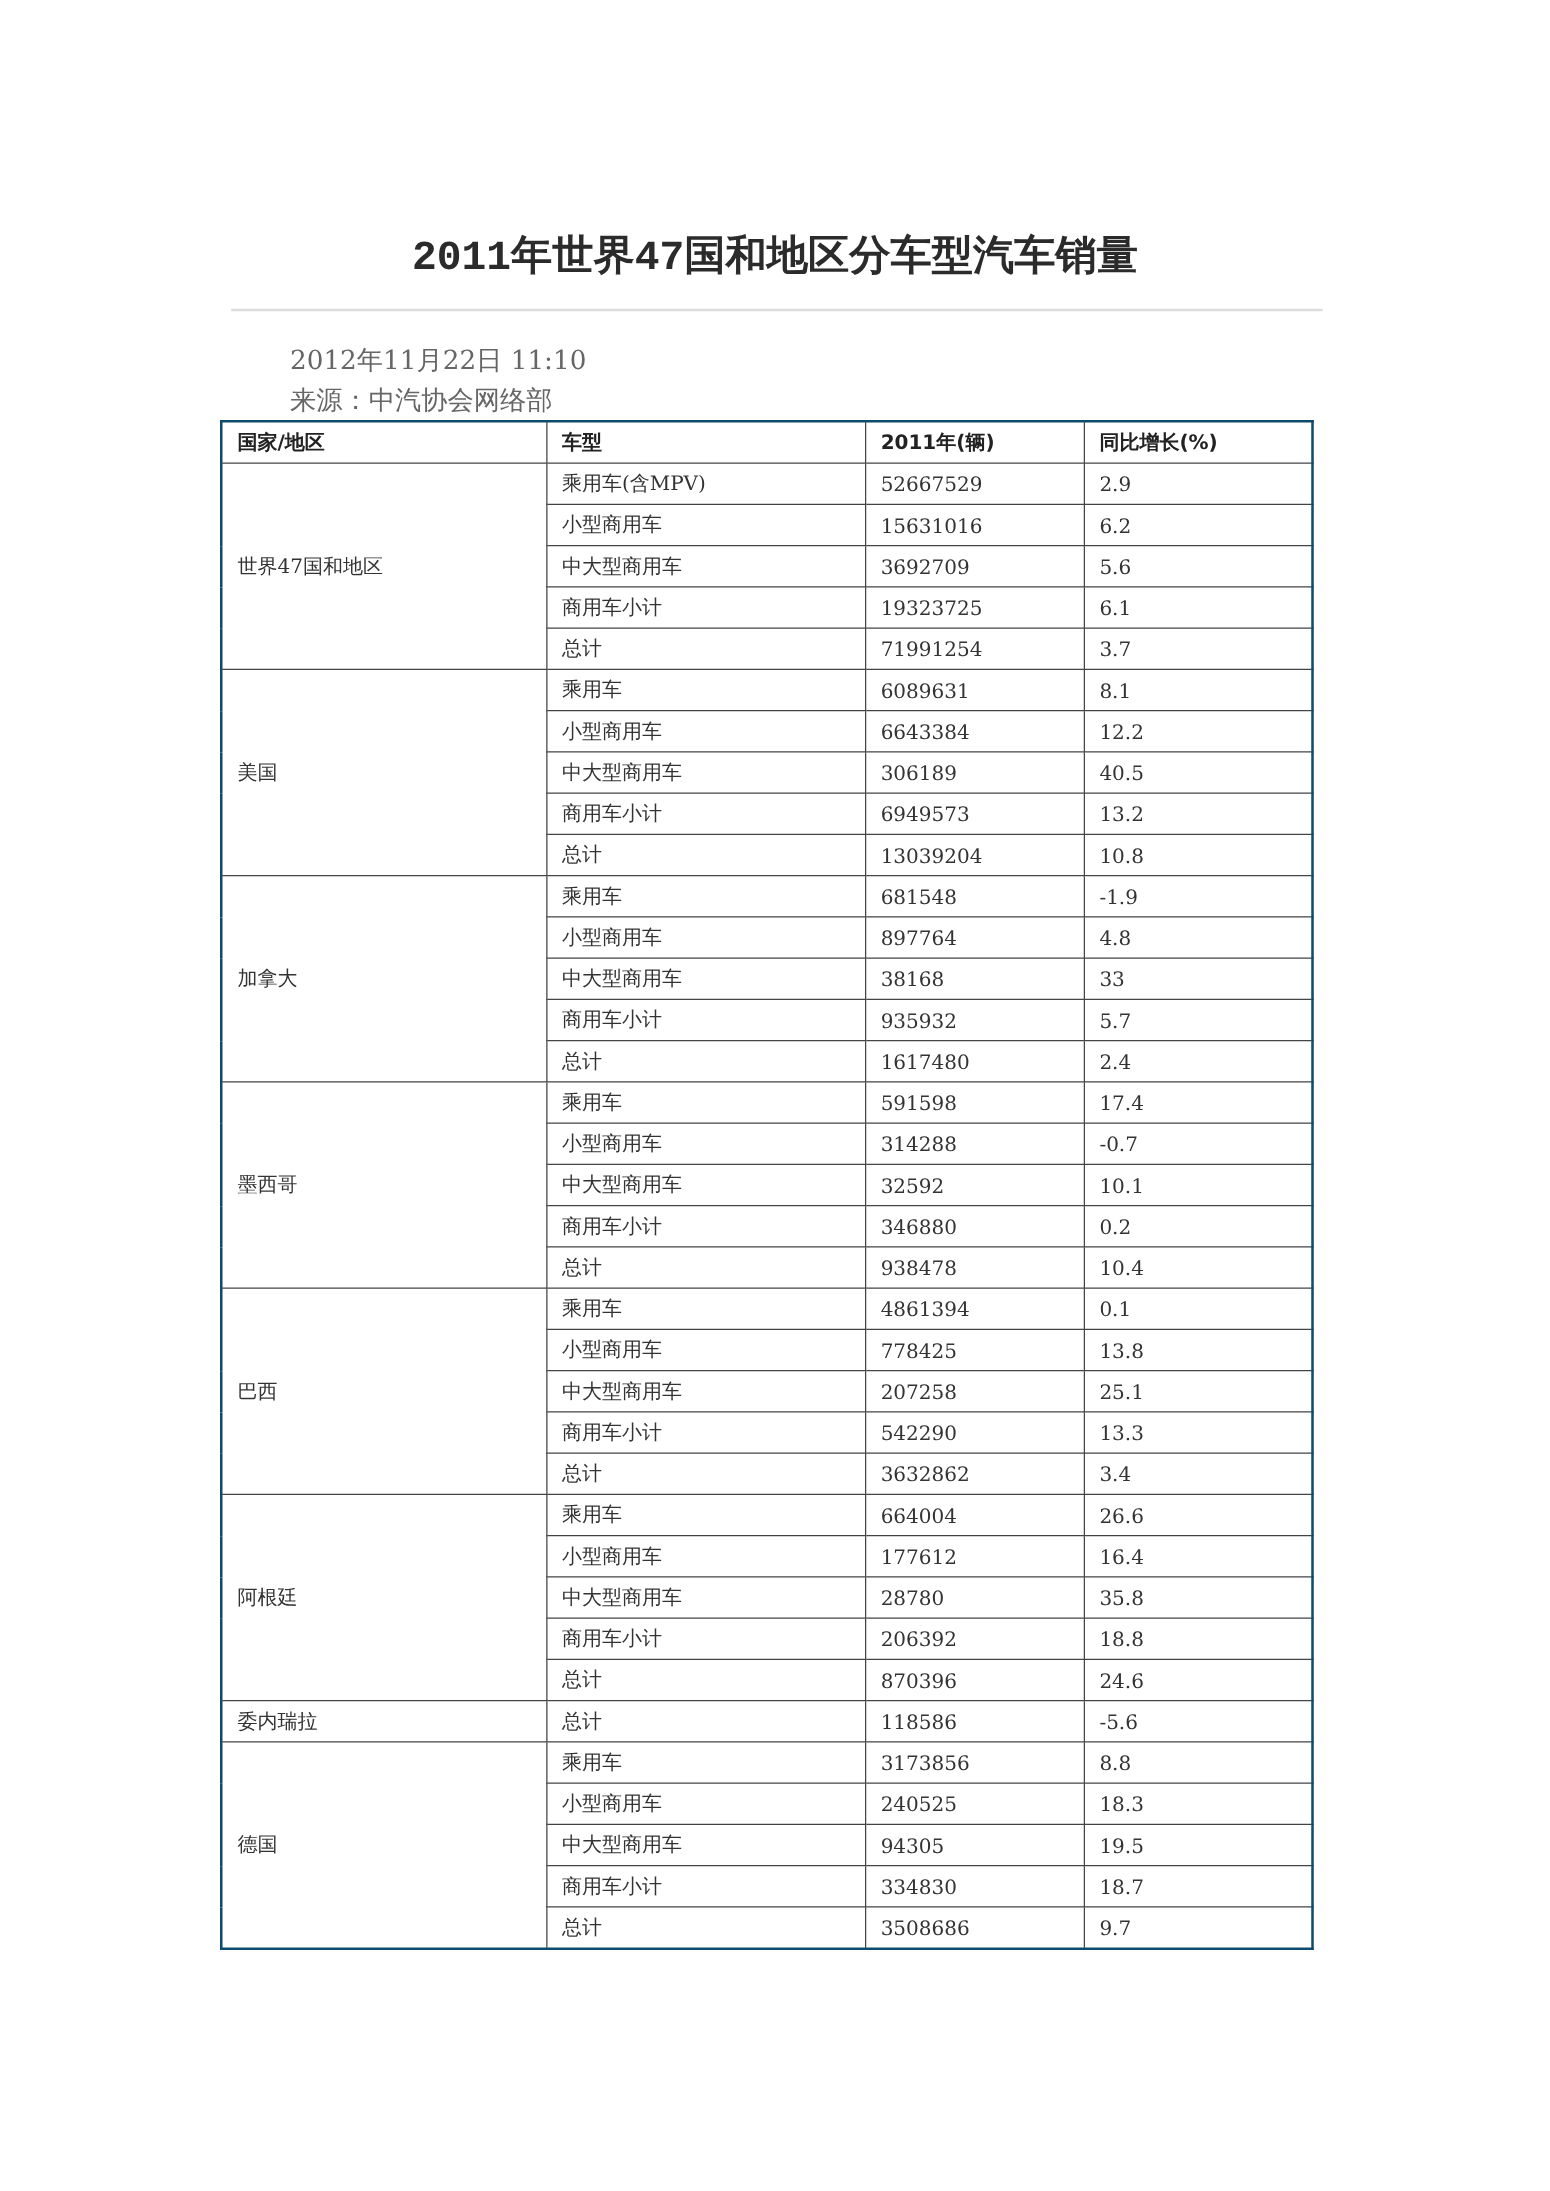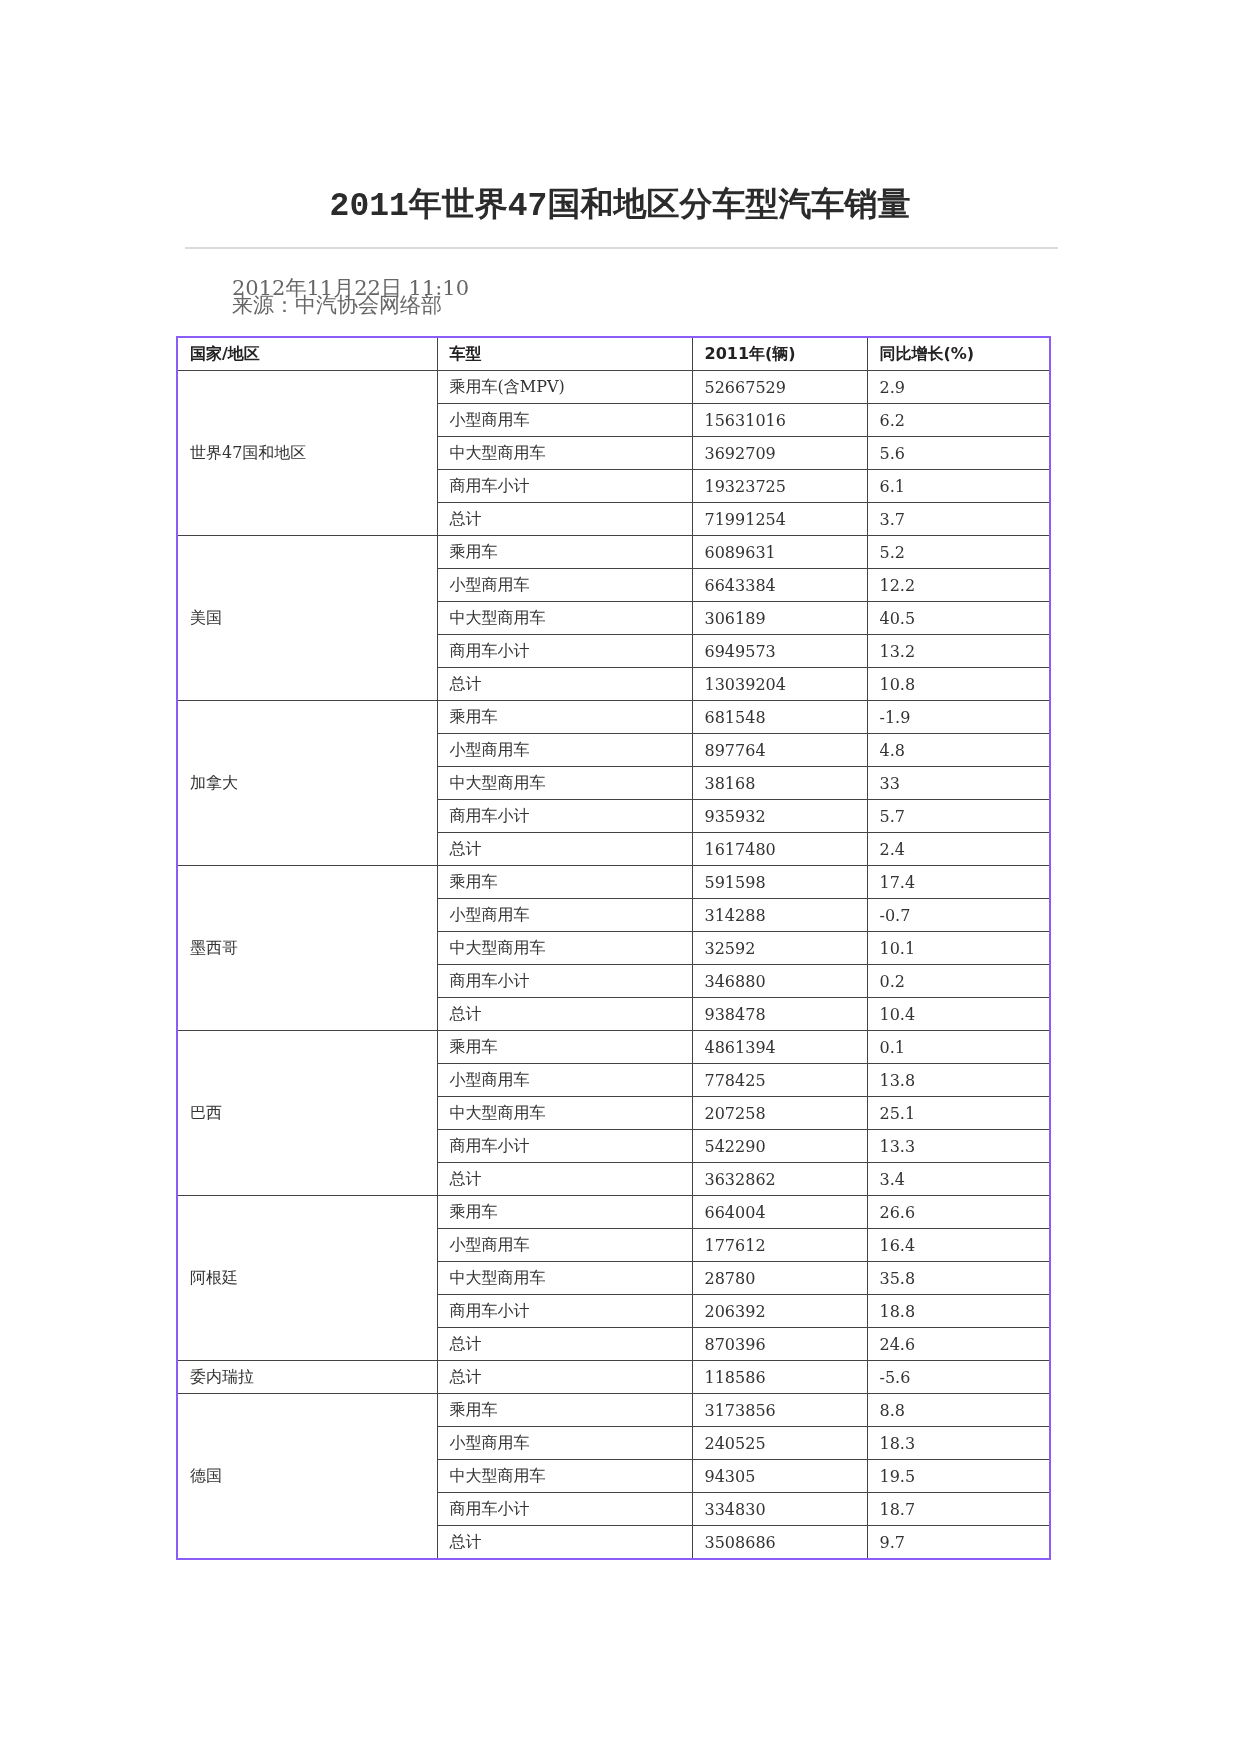--- a/index.html
+++ b/index.html
@@ -4,29 +4,29 @@
 <style>
   html, body { margin: 0; padding: 0; background: #ffffff; }
   body { width: 1240px; height: 1753px; position: relative; overflow: hidden;
          font-family: "DejaVu Serif", "Liberation Serif", serif; color: #222; }
   .title { position: absolute; top: 182px; left: 0; width: 1240px; text-align: center;
            font-family: Liberation Mono, monospace; font-weight: bold;
            font-size: 33px; color: #2b2b2b; letter-spacing: 0px; line-height: 50px; }
   .rule { position: absolute; top: 247px; left: 185px; width: 873px; height: 2px; background: #dcdcdc; }
   .meta { position: absolute; left: 232px; font-size: 21px; color: #666; line-height: 22px; }
   .meta.date { top: 277px; }
-  .meta.source { top: 294px; }
+  .meta.source { top: 309px; }
   table.data { position: absolute; top: 336px; left: 176px; border-collapse: collapse;
                width: 873px; table-layout: fixed; font-size: 16px; color: #333; }
   table.data td, table.data th { border: 1.5px solid #444; height: 32px; padding: 0 0 0 12px;
                text-align: left; vertical-align: middle; font-weight: normal; }
   table.data th { font-family: "DejaVu Sans", "Liberation Sans", sans-serif; font-weight: bold;
                font-size: 16px; color: #222; }
   col.c1 { width: 260px; } col.c2 { width: 255px; } col.c3 { width: 175px; } col.c4 { width: 183px; }
-  table.data { border: 2px solid #8b5cf6; }
+  table.data { border: 2px solid #0c4a6e; }
 </style>
 </head>
 <body>
 
 <div class="title">2011年世界47国和地区分车型汽车销量</div>
 <div class="rule"></div>
 <div class="meta date">2012年11月22日  11:10</div>
 <div class="meta source">来源：中汽协会网络部</div>
 
 <table class="data">
@@ -68,21 +68,21 @@
       </tr>
       <tr>
         <td>总计</td>
         <td>71991254</td>
         <td>3.7</td>
       </tr>
       <tr>
         <td rowspan="5">美国</td>
         <td>乘用车</td>
         <td>6089631</td>
-        <td>5.2</td>
+        <td>8.1</td>
       </tr>
       <tr>
         <td>小型商用车</td>
         <td>6643384</td>
         <td>12.2</td>
       </tr>
       <tr>
         <td>中大型商用车</td>
         <td>306189</td>
         <td>40.5</td>

